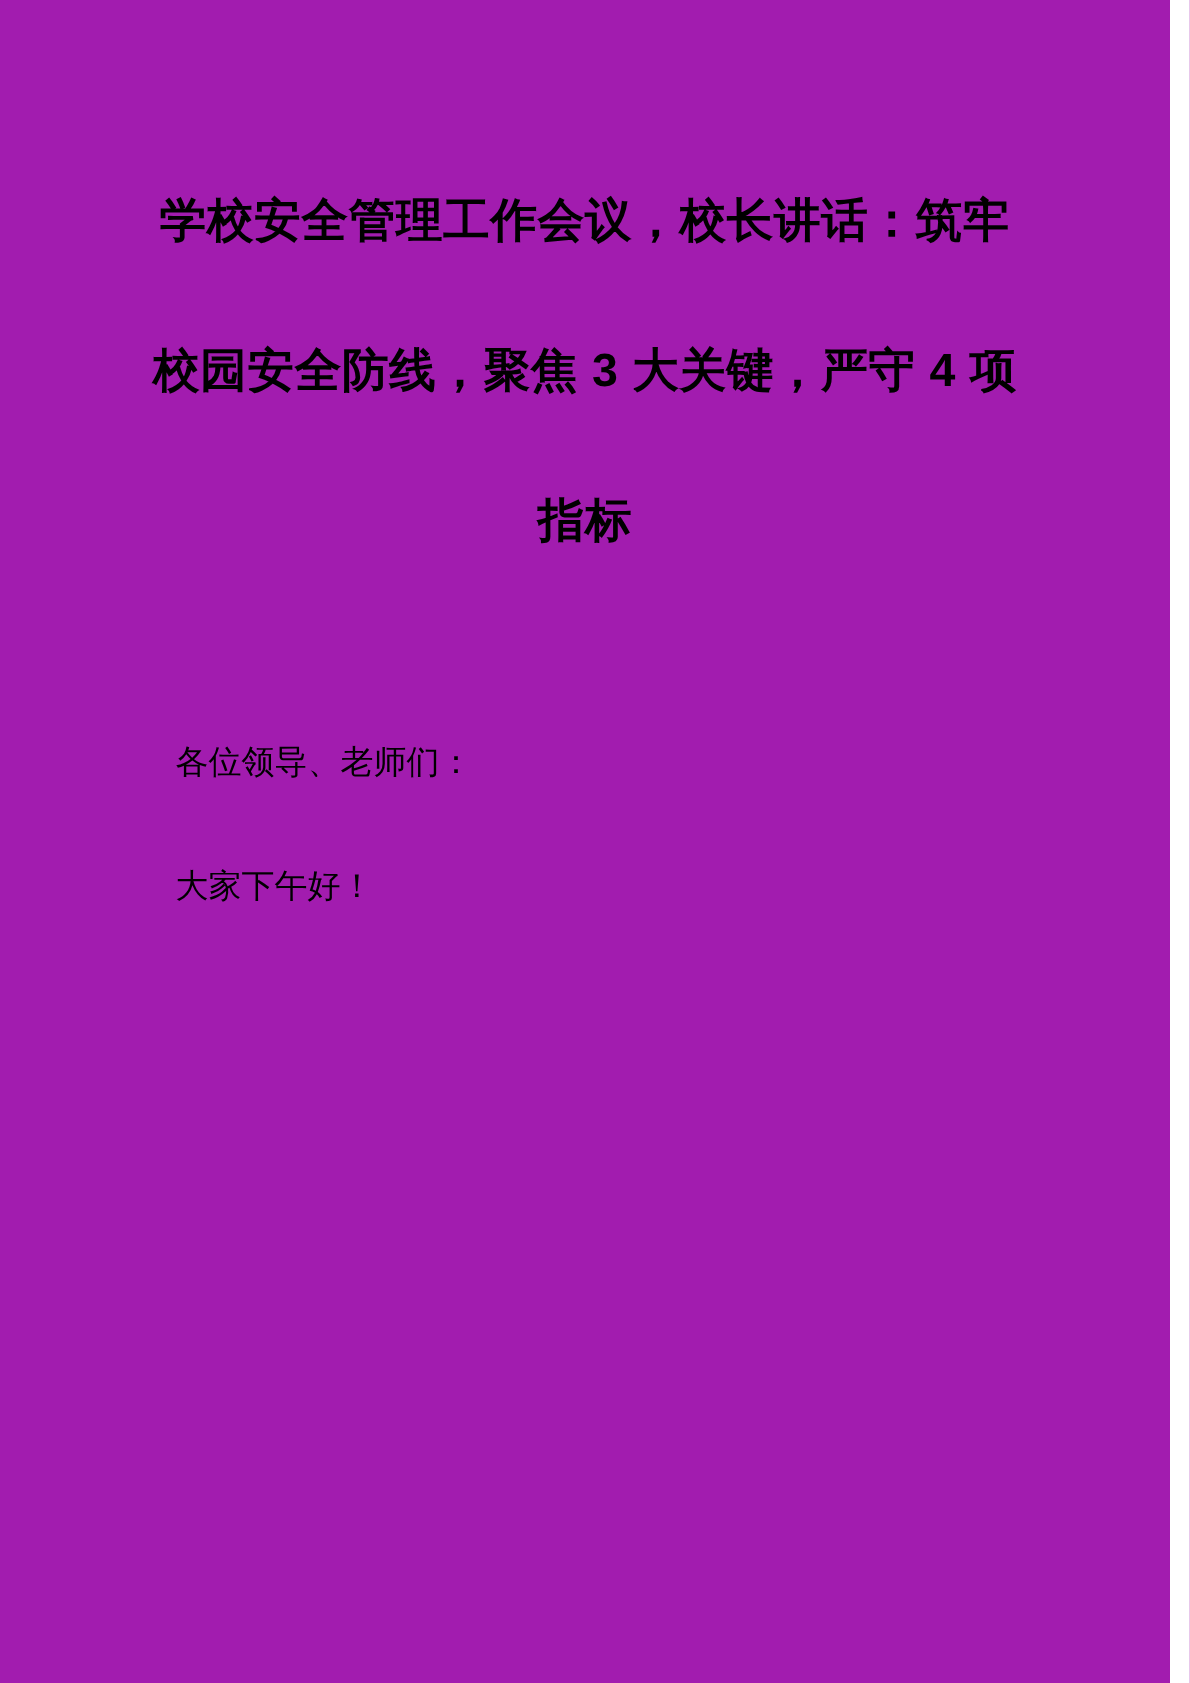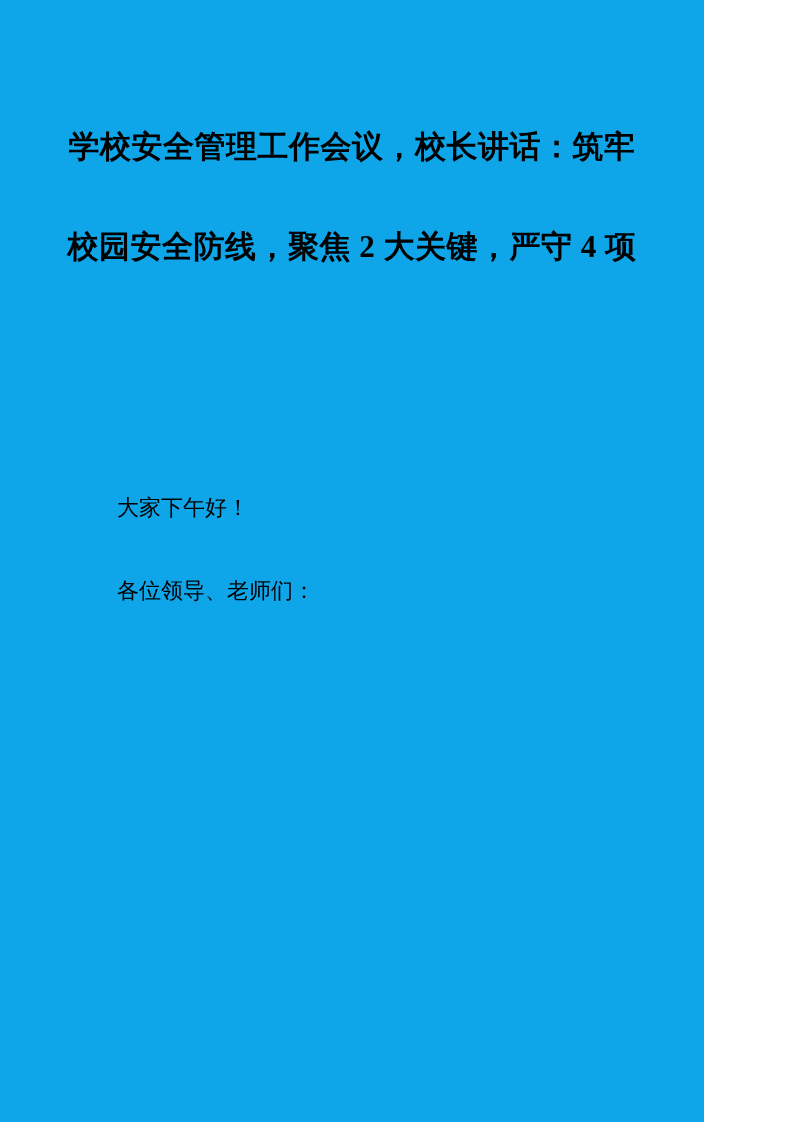--- a/index.html
+++ b/index.html
@@ -2,25 +2,25 @@
 <html><head>
 <meta charset="utf-8">
 <style>
   html, body {
     margin: 0;
     padding: 0;
     background: #ffffff;
   }
   .page {
     position: relative;
-    width: 704px;
+    width: 780px;
     height: 1122px;
-    background: #0ea5e9;
+    background: #a21caf;
     overflow: hidden;
-    font-family: Liberation Serif, serif;
+    font-family: Liberation Sans, sans-serif;
     color: #000000;
   }
   .doc-title {
     position: absolute;
     top: 97px;
     left: 59px;
     right: 59px;
     margin: 0;
     font-size: 31px;
     font-weight: bold;
@@ -50,21 +50,22 @@
     margin-bottom: 0;
   }
 </style>
 </head>
 <body>
 
 <div class="page">
 
   <h1 class="doc-title">
     <span class="title-line">学校安全管理工作会议，校长讲话：筑牢</span>
-    <span class="title-line">校园安全防线，聚焦 2 大关键，严守 4 项</span>
+    <span class="title-line">校园安全防线，聚焦 3 大关键，严守 4 项</span>
+    <span class="title-line">指标</span>
   </h1>
 
   <div class="doc-body">
+    <p>各位领导、老师们：</p>
     <p>大家下午好！</p>
-    <p>各位领导、老师们：</p>
   </div>
 
 </div>
 
 </body></html>

